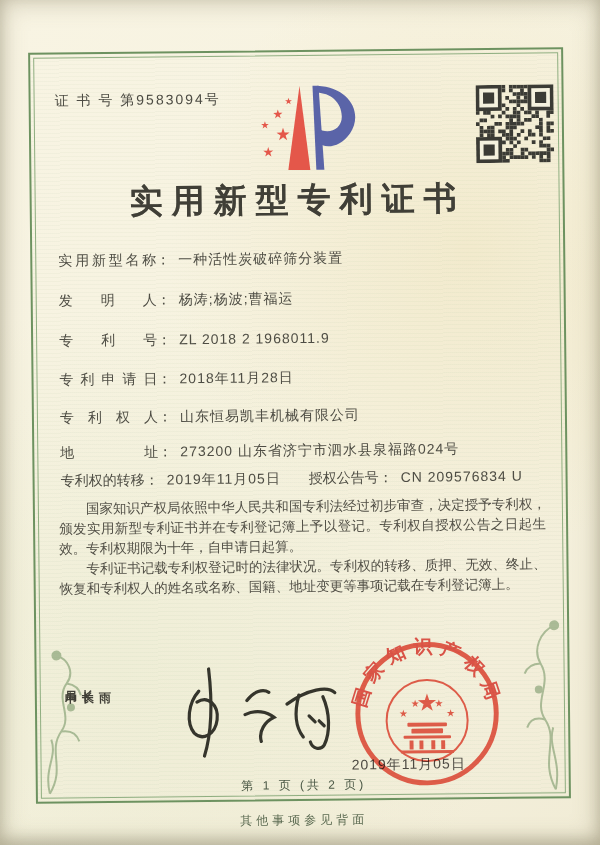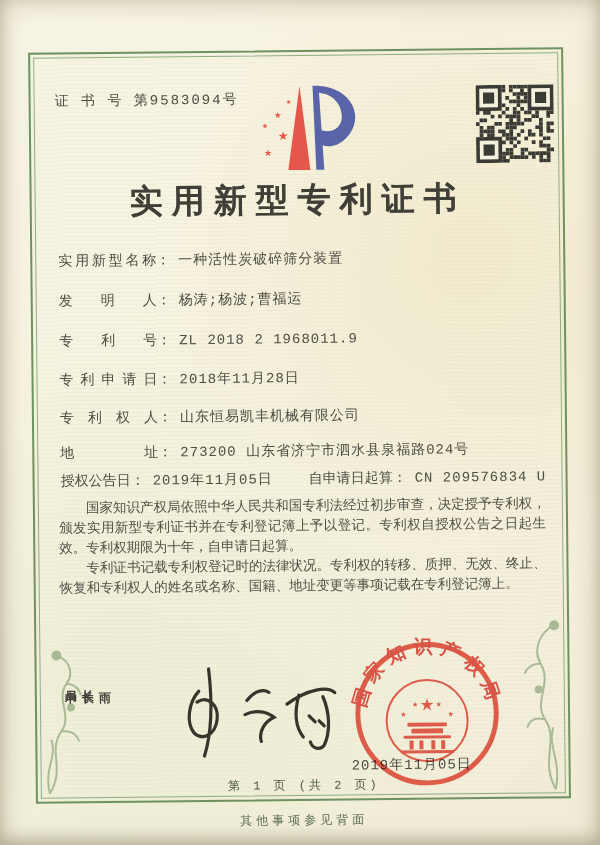--- a/index.html
+++ b/index.html
@@ -4,21 +4,21 @@
 <title>Certificate</title>
 <style>
   html,body{margin:0;padding:0;background:#ffffff;}
   #stage{
     position:relative;width:600px;height:845px;overflow:hidden;
     background:
       radial-gradient(circle at 78% 30%, rgba(230,210,150,0.25), transparent 40%),
       radial-gradient(circle at 20% 80%, rgba(210,220,180,0.20), transparent 45%),
       linear-gradient(135deg,#f8f4e3 0%,#f6f2df 55%,#f1ecd6 100%);
     box-shadow: inset 0 0 26px rgba(120,110,80,0.38), inset 0 -6px 14px rgba(100,95,70,0.25);
-    font-family:Liberation Mono, monospace;
+    font-family:Liberation Sans, sans-serif;
     color:#4e4d44;
   }
   #rot{position:absolute;inset:0;transform:rotate(-0.6deg);transform-origin:50% 50%;}
   
   .frame{
     position:absolute;left:32px;top:50px;width:531px;height:747px;
     border:2px solid #6d9260;z-index:0;
     background:repeating-linear-gradient(0deg, rgba(150,180,140,0.06) 0 1px, transparent 1px 4px);
   }
   .frame-inner{position:absolute;inset:3px;border:1px solid #8fae80;}
@@ -243,22 +243,22 @@
       <span class="flabel">专利申请日</span><span class="colon">：</span><span class="fvalue">2018年11月28日</span>
     </div>
     <div class="txt row" style="top:407px">
       <span class="flabel">专利权人</span><span class="colon">：</span><span class="fvalue">山东恒易凯丰机械有限公司</span>
     </div>
     <div class="txt row" style="top:442px">
       <span class="flabel">地址</span><span class="colon">：</span><span class="fvalue">273200 山东省济宁市泗水县泉福路024号</span>
     </div>
 
     <div class="txt row" style="top:470px;width:486px;height:20px">
-      <span class="grant-left"><span>授权公告日</span><span>：</span><span class="fvalue">2019年11月05日</span></span>
-      <span class="grant-right"><span>自申请日起算</span><span>：</span><span class="fvalue">CN 209576834 U</span></span>
+      <span class="grant-left"><span>专利权的转移</span><span>：</span><span class="fvalue">2019年11月05日</span></span>
+      <span class="grant-right"><span>授权公告号</span><span>：</span><span class="fvalue">CN 209576834 U</span></span>
     </div>
 
     <div class="txt paras">
       <p>国家知识产权局依照中华人民共和国专利法经过初步审查，决定授予专利权，颁发实用新型专利证书并在专利登记簿上予以登记。专利权自授权公告之日起生效。专利权期限为十年，自申请日起算。</p>
       <p>专利证书记载专利权登记时的法律状况。专利权的转移、质押、无效、终止、恢复和专利权人的姓名或名称、国籍、地址变更等事项记载在专利登记簿上。</p>
     </div>
 
     <div class="txt signer" style="top:686px">局长</div>
     <div class="txt signer" style="top:688px">申长雨</div>
 

